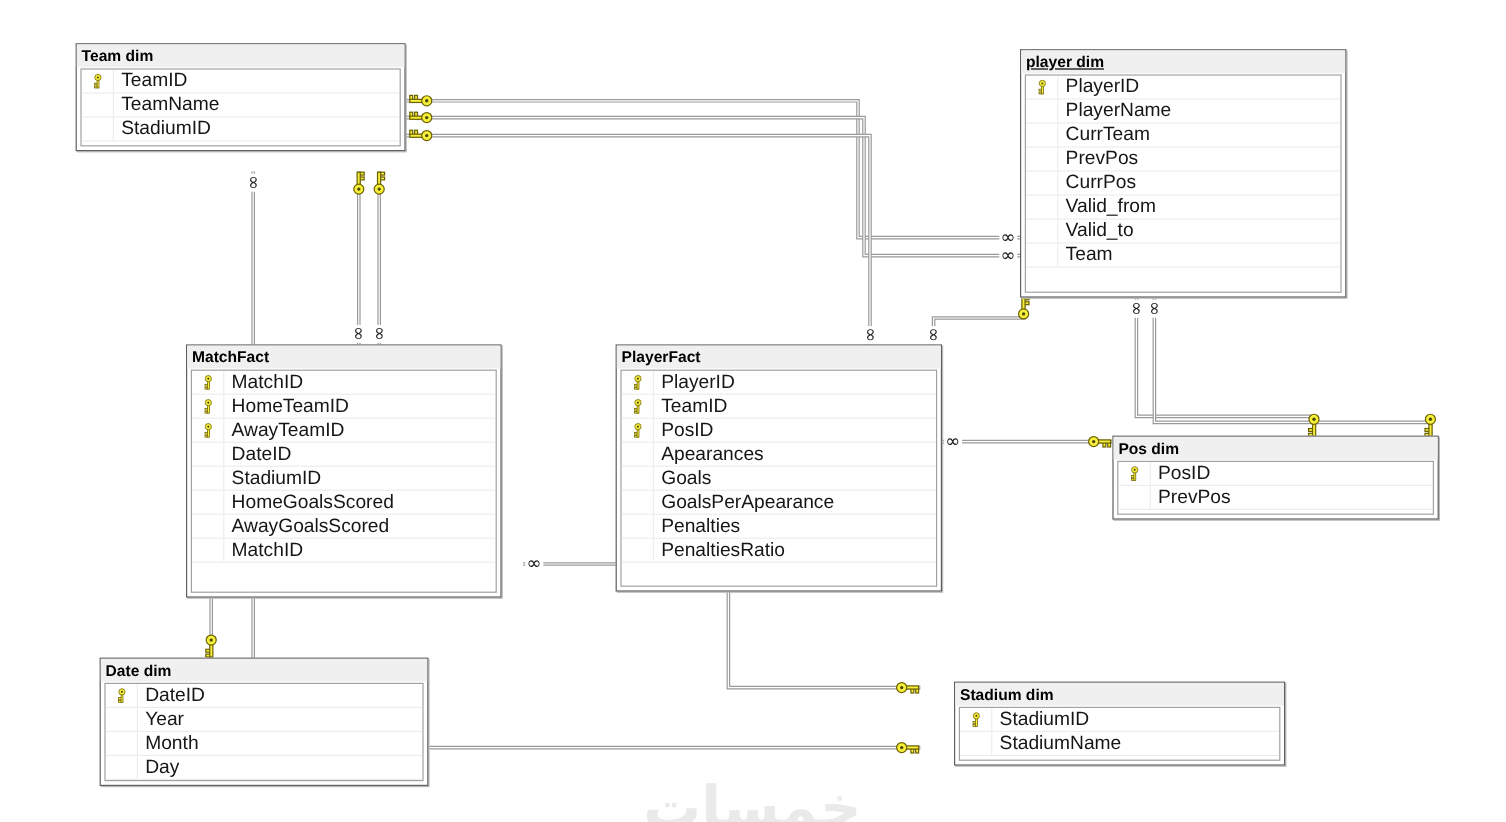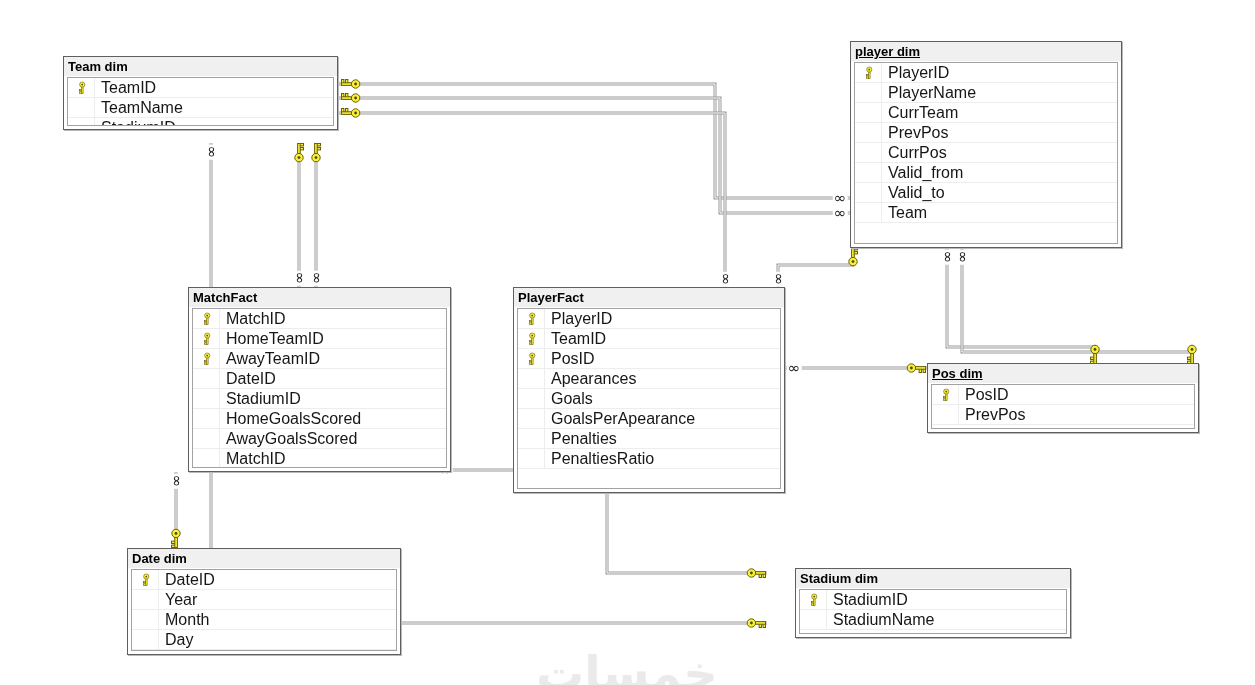--- a/index.html
+++ b/index.html
@@ -236,21 +236,21 @@
             <rect x="6.5" y="1.5" width="2.4" height="4.5"></rect>
             <rect x="2.5" y="4.8" width="11.5" height="2.6"></rect>
             <circle cx="16.6" cy="6" r="4.2"></circle>
           </g>
           <circle cx="16.6" cy="6" r="1.4" fill="#4a4a10"></circle>
         </svg>
       </div>
       <span class="inf" style="left: 794px; top: 368px; transform: translate(-50%, -50%);">∞</span>
     </div>
   <div id="tables-layer">
-      <div class="tbl" style="left: 63px; top: 56px; width: 275px; height: 74px;">
+      <div class="tbl" style="left: 63px; top: 36px; width: 275px; height: 90px;">
         <div class="tbl-title">Team dim</div>
         <div class="tbl-grid">
           <div class="tbl-row">
             <div class="tbl-keycell">
               <div class="pk-icon"><svg width="22" height="12" viewBox="0 0 22 12">
                   <g stroke="#6b6000" stroke-width="1" fill="#f7ef3a">
                     <rect x="2.5" y="1.5" width="2.4" height="4.5"></rect>
                     <rect x="6.5" y="1.5" width="2.4" height="4.5"></rect>
                     <rect x="2.5" y="4.8" width="11.5" height="2.6"></rect>
                     <circle cx="16.6" cy="6" r="4.2"></circle>
@@ -310,21 +310,21 @@
           <div class="tbl-row">
             <div class="tbl-keycell"></div>
             <span class="tbl-colname">Valid_to</span>
           </div>
           <div class="tbl-row">
             <div class="tbl-keycell"></div>
             <span class="tbl-colname">Team</span>
           </div>
         </div>
       </div>
-      <div class="tbl" style="left: 188px; top: 287px; width: 263px; height: 185px;">
+      <div class="tbl" style="left: 155px; top: 287px; width: 263px; height: 211px;">
         <div class="tbl-title">MatchFact</div>
         <div class="tbl-grid">
           <div class="tbl-row">
             <div class="tbl-keycell">
               <div class="pk-icon"><svg width="22" height="12" viewBox="0 0 22 12">
                   <g stroke="#6b6000" stroke-width="1" fill="#f7ef3a">
                     <rect x="2.5" y="1.5" width="2.4" height="4.5"></rect>
                     <rect x="6.5" y="1.5" width="2.4" height="4.5"></rect>
                     <rect x="2.5" y="4.8" width="11.5" height="2.6"></rect>
                     <circle cx="16.6" cy="6" r="4.2"></circle>
@@ -444,21 +444,21 @@
           <div class="tbl-row">
             <div class="tbl-keycell"></div>
             <span class="tbl-colname">Penalties</span>
           </div>
           <div class="tbl-row">
             <div class="tbl-keycell"></div>
             <span class="tbl-colname">PenaltiesRatio</span>
           </div>
         </div>
       </div>
-      <div class="tbl" style="left: 927px; top: 363px; width: 272px; height: 70px; text-decoration: underline;">
+      <div class="tbl" style="left: 927px; top: 363px; width: 272px; height: 70px;">
         <div class="tbl-title">Pos dim</div>
         <div class="tbl-grid">
           <div class="tbl-row">
             <div class="tbl-keycell">
               <div class="pk-icon"><svg width="22" height="12" viewBox="0 0 22 12">
                   <g stroke="#6b6000" stroke-width="1" fill="#f7ef3a">
                     <rect x="2.5" y="1.5" width="2.4" height="4.5"></rect>
                     <rect x="6.5" y="1.5" width="2.4" height="4.5"></rect>
                     <rect x="2.5" y="4.8" width="11.5" height="2.6"></rect>
                     <circle cx="16.6" cy="6" r="4.2"></circle>
@@ -467,21 +467,21 @@
                 </svg></div>
             </div>
             <span class="tbl-colname">PosID</span>
           </div>
           <div class="tbl-row">
             <div class="tbl-keycell"></div>
             <span class="tbl-colname">PrevPos</span>
           </div>
         </div>
       </div>
-      <div class="tbl" style="left: 83px; top: 548px; width: 274px; height: 107px; margin-left: 44px;">
+      <div class="tbl" style="left: 83px; top: 548px; width: 274px; height: 107px;">
         <div class="tbl-title">Date dim</div>
         <div class="tbl-grid">
           <div class="tbl-row">
             <div class="tbl-keycell">
               <div class="pk-icon"><svg width="22" height="12" viewBox="0 0 22 12">
                   <g stroke="#6b6000" stroke-width="1" fill="#f7ef3a">
                     <rect x="2.5" y="1.5" width="2.4" height="4.5"></rect>
                     <rect x="6.5" y="1.5" width="2.4" height="4.5"></rect>
                     <rect x="2.5" y="4.8" width="11.5" height="2.6"></rect>
                     <circle cx="16.6" cy="6" r="4.2"></circle>

